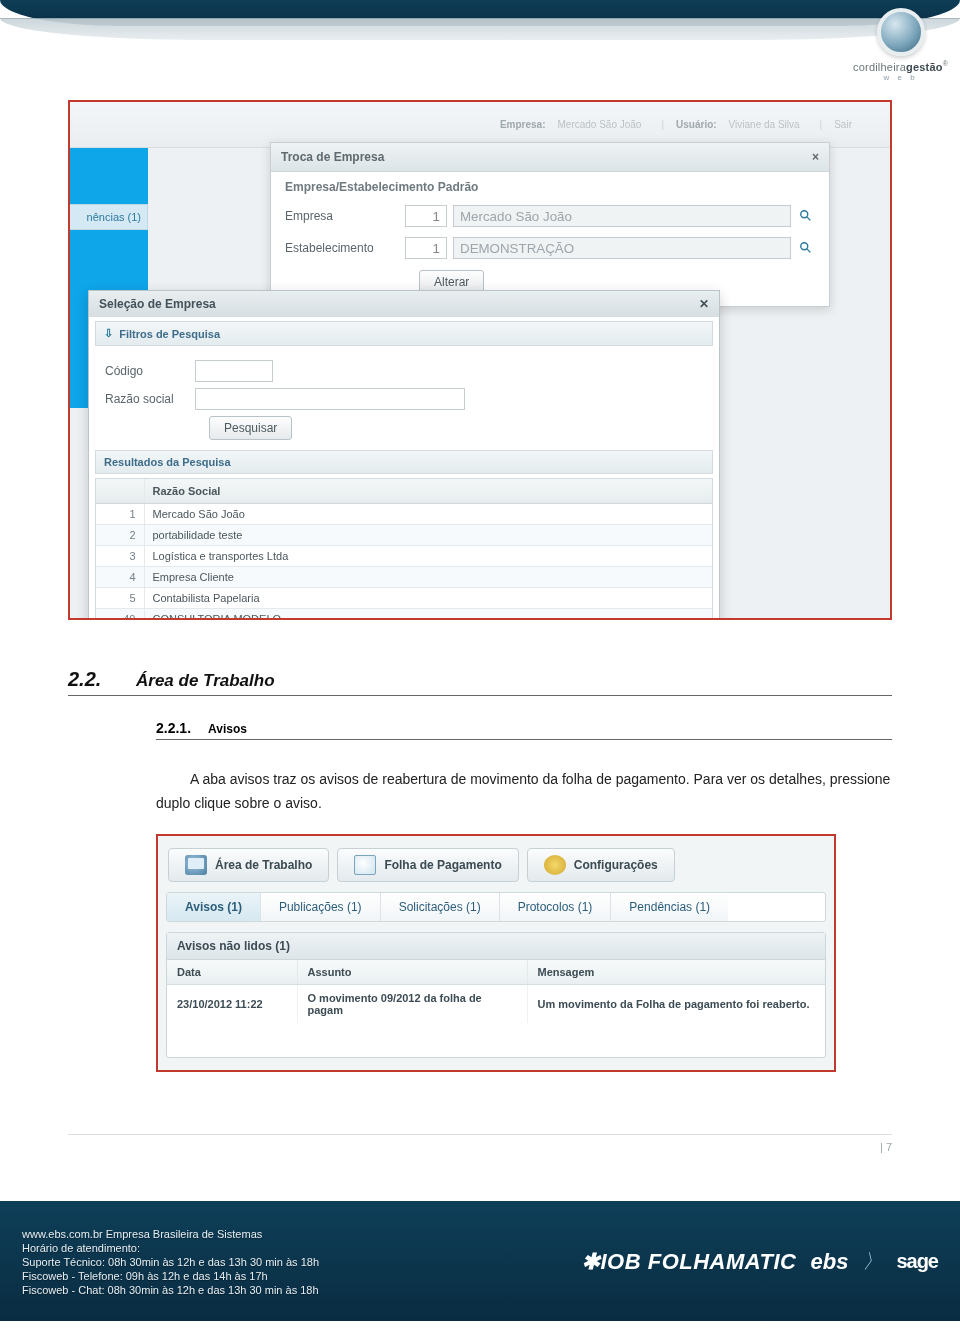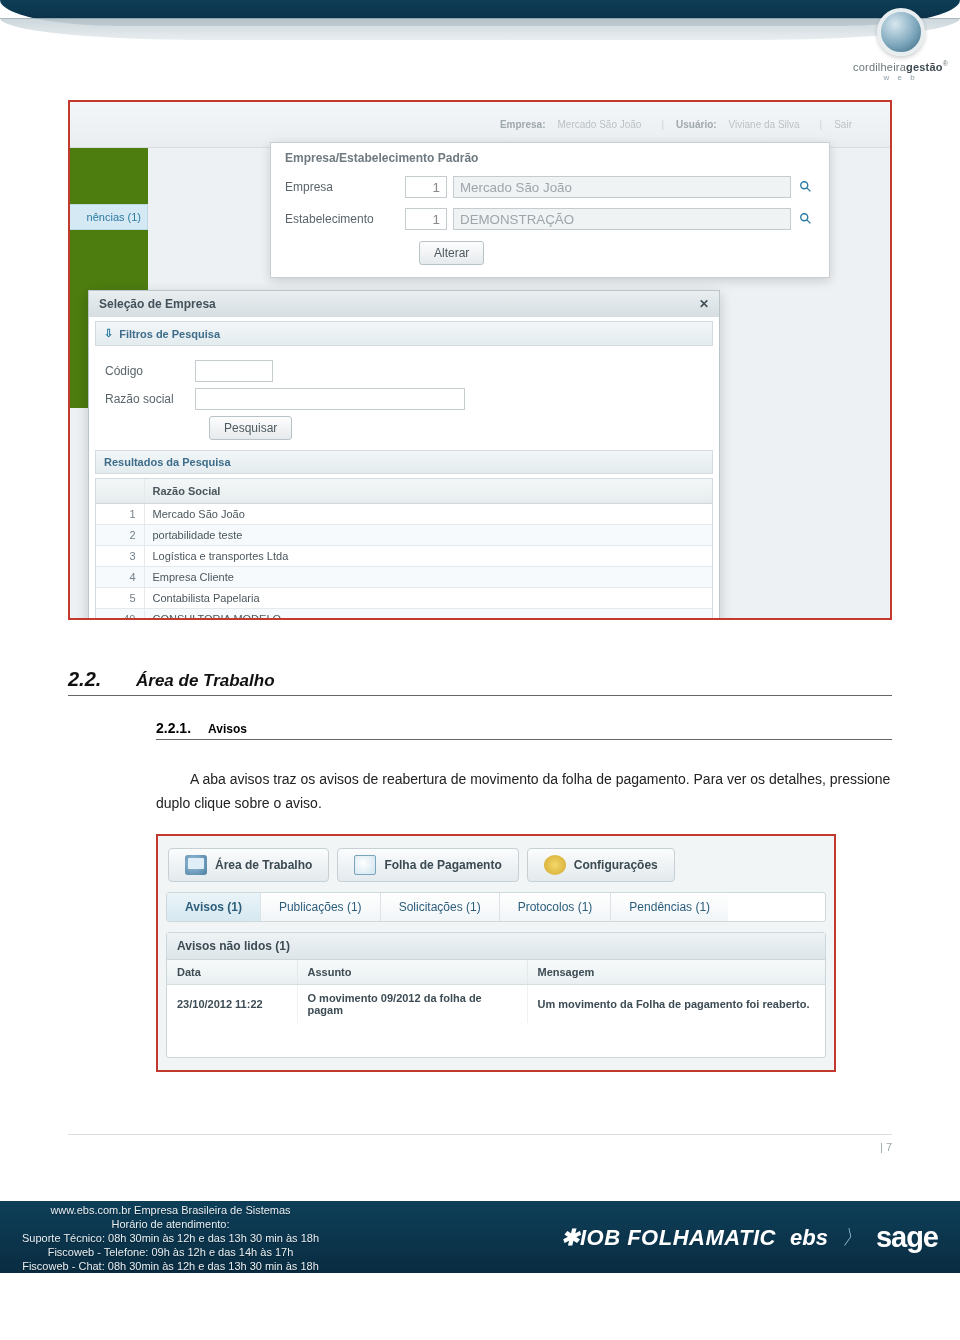--- a/index.html
+++ b/index.html
@@ -65,21 +65,21 @@
     padding-right: 24px;
     color:#a9b2b7; font-size: 10px;
     filter: blur(.3px);
     opacity:.8;
   }
   .app-header span { margin: 0 6px; }
   .app-header .lbl { color:#8b969c; font-weight:bold;}
   .app-header .val { color:#aeb6ba; margin-right: 14px; }
   .side-stub {
     position:absolute; left:0; top:46px; width:78px; height:260px;
-    background:#4d7c0f;
+    background:#0ea5e9;
   }
   .side-stub .tab {
     position:absolute; left:0; top:56px; right:0;
     background:#d4e9f3; color:#2c7aa3; font-size:11px;
     padding:6px 6px; border:1px solid #bcd8e5; border-left:none;
     text-align:right;
   }
 
   
   .modal1 {
@@ -206,30 +206,30 @@
   .avisos-table th:last-child,.avisos-table td:last-child{border-right:none;}
   .avisos-table .c1{width:130px;}
   .avisos-table .c2{width:230px;}
 
   
   .pagenum { text-align:right; color:#9da6ab; font-size:11px; margin:56px 0 8px; padding-top:6px;}
   .pagenum::before{content:"";display:block;border-top:1px solid #dcdcdc;margin-bottom:6px;}
 
   
   .footer {
-    position:relative; height:72px;
+    position:relative; height:120px;
     background:linear-gradient(#0e3f59,#092c41);
     color:#e7eef2; font-size:11px;
     padding:12px 22px 10px;
-    display:flex; justify-content:space-between; align-items:center;text-align:center;
+    display:flex; justify-content:space-between; align-items:center;
   }
   .footer .left p { margin:2px 0; text-shadow:0 1px 1px rgba(0,0,0,.4);}
   .footer .right { display:flex; align-items:center; gap:14px; font-size:22px; font-weight:bold; font-style:italic; color:#fff;}
   .footer .right .chev { color:#9ec6d9; font-size:20px; font-weight:normal;}
-  .footer .right .sage { font-size:29px; font-style:normal; font-weight:600; letter-spacing:-1px;}
+  .footer .right .sage { font-size:20px; font-style:normal; font-weight:600; letter-spacing:-1px;}
   .footer .right .iob { letter-spacing:.5px;}
   .mag svg{width:14px;height:14px;}
 </style>
 </head>
 <body>
 
 <div class="top-band">
   <div class="band-fill"></div>
   <div class="band-curve"></div>
   <div class="brand">
@@ -251,20 +251,24 @@
       <span class="lbl">Usuário:</span>
       <span class="val">Viviane da Silva</span>
       <span style="color:#c7ced1">|</span>
       <span class="val">Sair</span>
     </div>
     <div class="side-stub">
       <div class="tab">nências (1)</div>
     </div>
 
     <div class="modal1">
+      <div class="titlebar">
+        <span>Troca de Empresa</span>
+        <span class="close">×</span>
+      </div>
       <div class="fieldset-hdr">Empresa/Estabelecimento Padrão</div>
       <div class="form-row">
         <span class="lbl">Empresa</span>
         <input class="num" value="1" style="">
         <input class="txt" readonly="" value="Mercado São João" style="">
         <span class="mag">
           <svg viewBox="0 0 16 16">
               <circle cx="6" cy="6" r="4" fill="none" stroke="#2c7aa3" stroke-width="1.6"></circle>
               <line x1="9" y1="9" x2="13" y2="13" stroke="#2c7aa3" stroke-width="1.6"></line>
             </svg>

